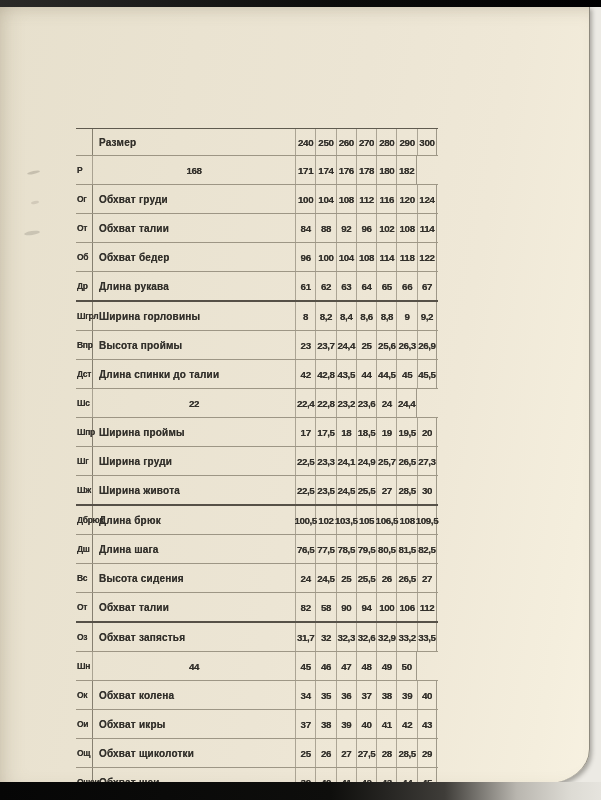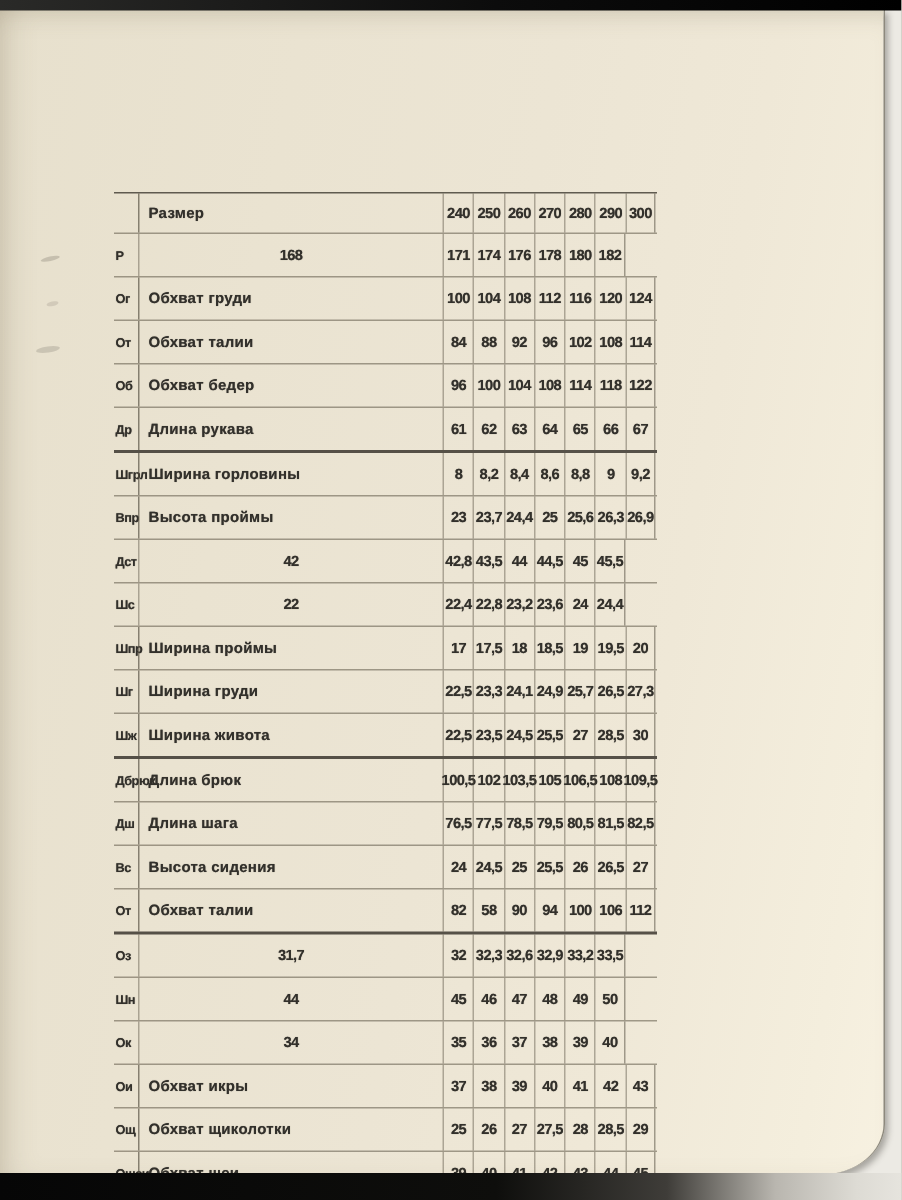--- a/index.html
+++ b/index.html
@@ -144,20 +144,21 @@
           <div class="cell num">23</div>
           <div class="cell num">23,7</div>
           <div class="cell num">24,4</div>
           <div class="cell num">25</div>
           <div class="cell num">25,6</div>
           <div class="cell num">26,3</div>
           <div class="cell num">26,9</div>
         </div>
         <div class="trow body">
           <div class="cell abbr">Дст</div>
+          <div class="cell name">Длина спинки до талии</div>
           <div class="cell num">42</div>
           <div class="cell num">42,8</div>
           <div class="cell num">43,5</div>
           <div class="cell num">44</div>
           <div class="cell num">44,5</div>
           <div class="cell num">45</div>
           <div class="cell num">45,5</div>
         </div>
         <div class="trow body">
           <div class="cell abbr">Шс</div>
@@ -241,40 +242,42 @@
           <div class="cell num">82</div>
           <div class="cell num">58</div>
           <div class="cell num">90</div>
           <div class="cell num">94</div>
           <div class="cell num">100</div>
           <div class="cell num">106</div>
           <div class="cell num">112</div>
         </div>
         <div class="trow body section">
           <div class="cell abbr">Оз</div>
+          <div class="cell name">Обхват запястья</div>
           <div class="cell num">31,7</div>
           <div class="cell num">32</div>
           <div class="cell num">32,3</div>
           <div class="cell num">32,6</div>
           <div class="cell num">32,9</div>
           <div class="cell num">33,2</div>
           <div class="cell num">33,5</div>
         </div>
         <div class="trow body">
           <div class="cell abbr">Шн</div>
           <div class="cell num">44</div>
           <div class="cell num">45</div>
           <div class="cell num">46</div>
           <div class="cell num">47</div>
           <div class="cell num">48</div>
           <div class="cell num">49</div>
           <div class="cell num">50</div>
         </div>
         <div class="trow body">
           <div class="cell abbr">Ок</div>
+          <div class="cell name">Обхват колена</div>
           <div class="cell num">34</div>
           <div class="cell num">35</div>
           <div class="cell num">36</div>
           <div class="cell num">37</div>
           <div class="cell num">38</div>
           <div class="cell num">39</div>
           <div class="cell num">40</div>
         </div>
         <div class="trow body">
           <div class="cell abbr">Ои</div>

